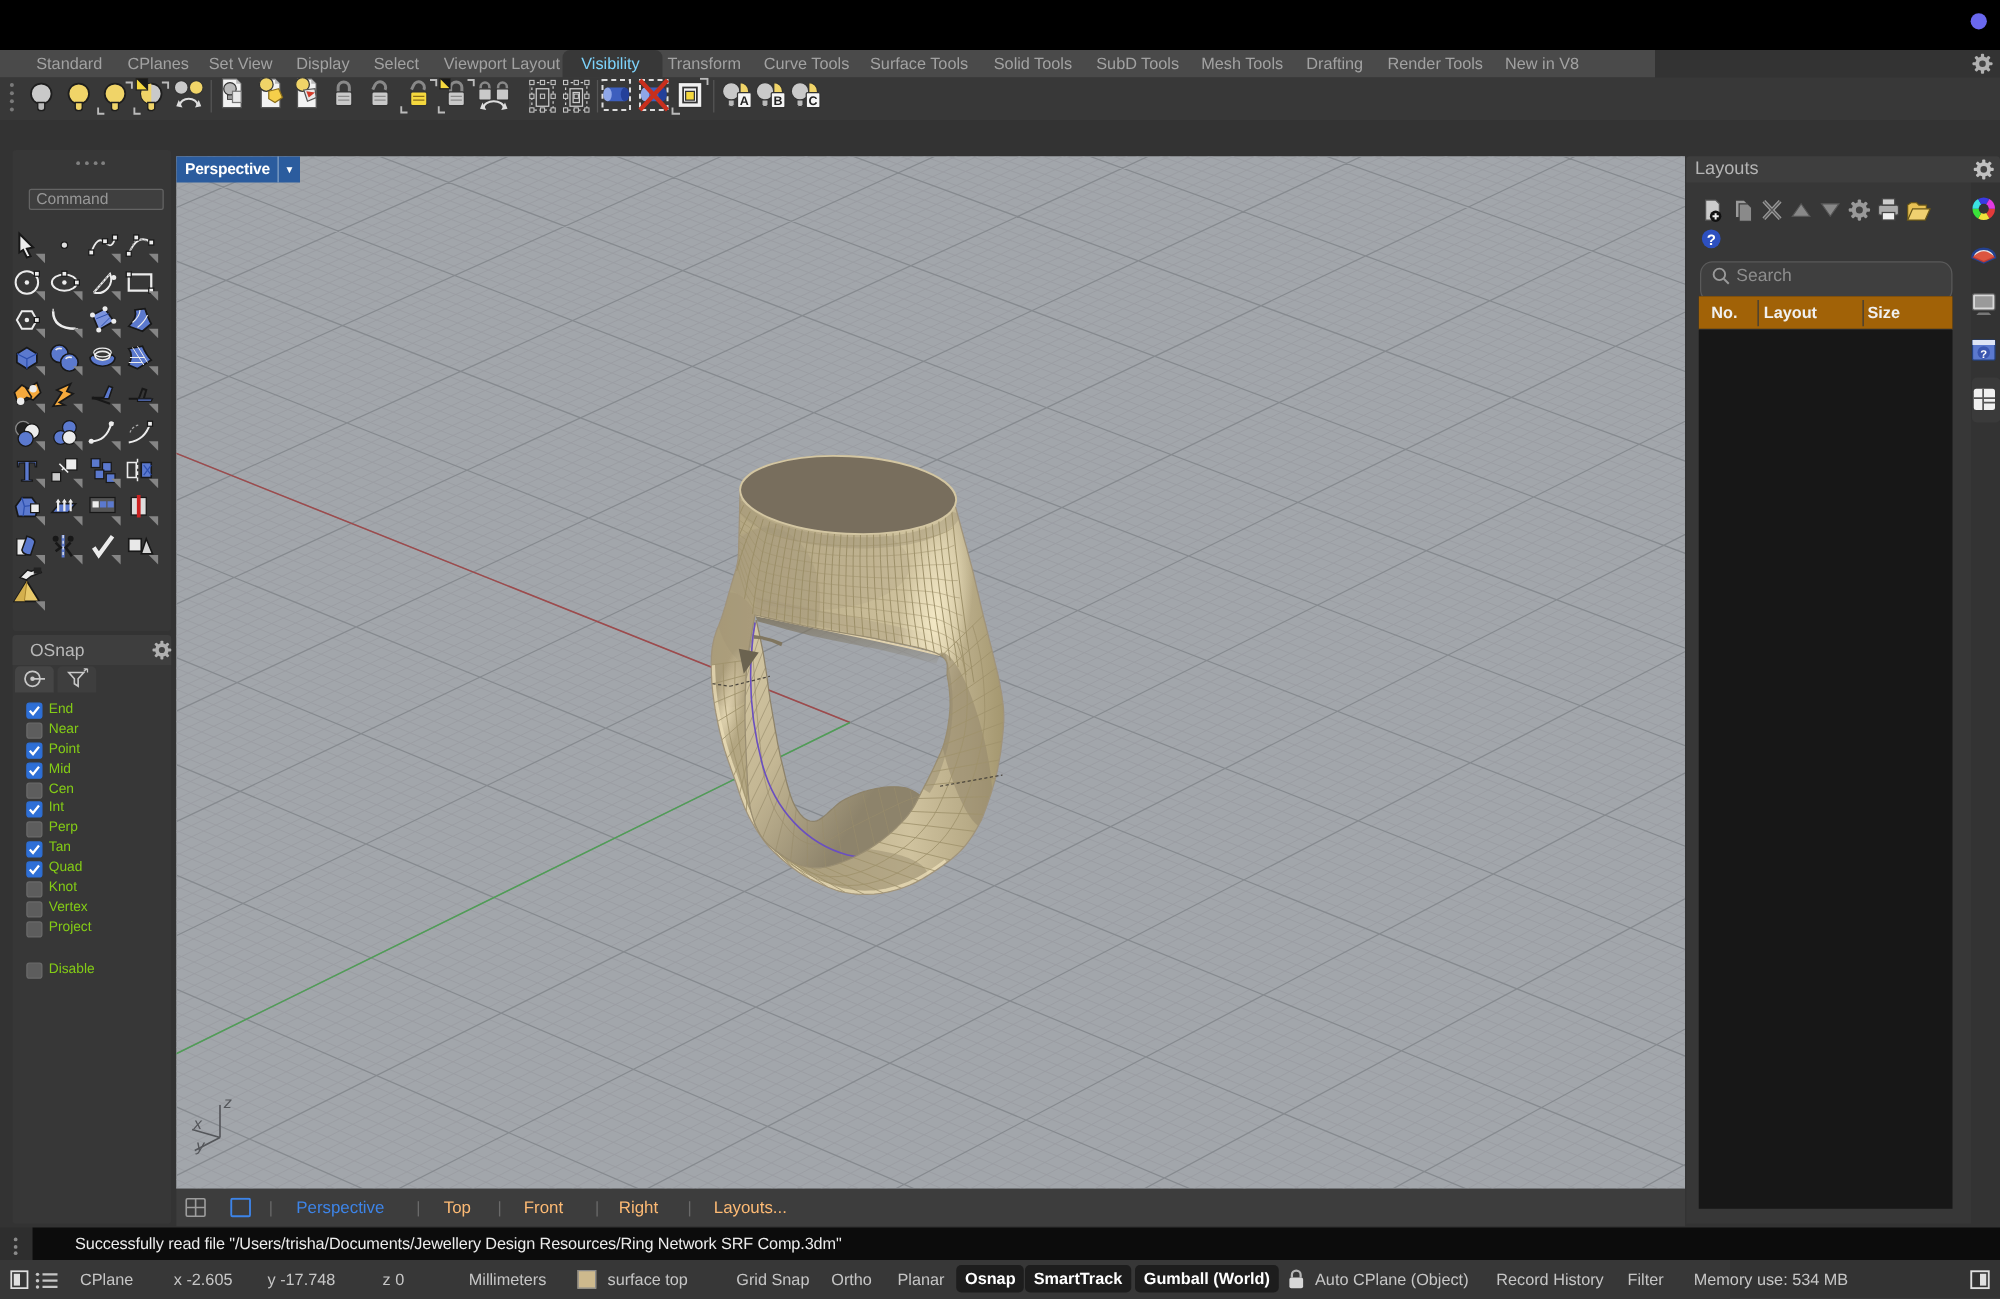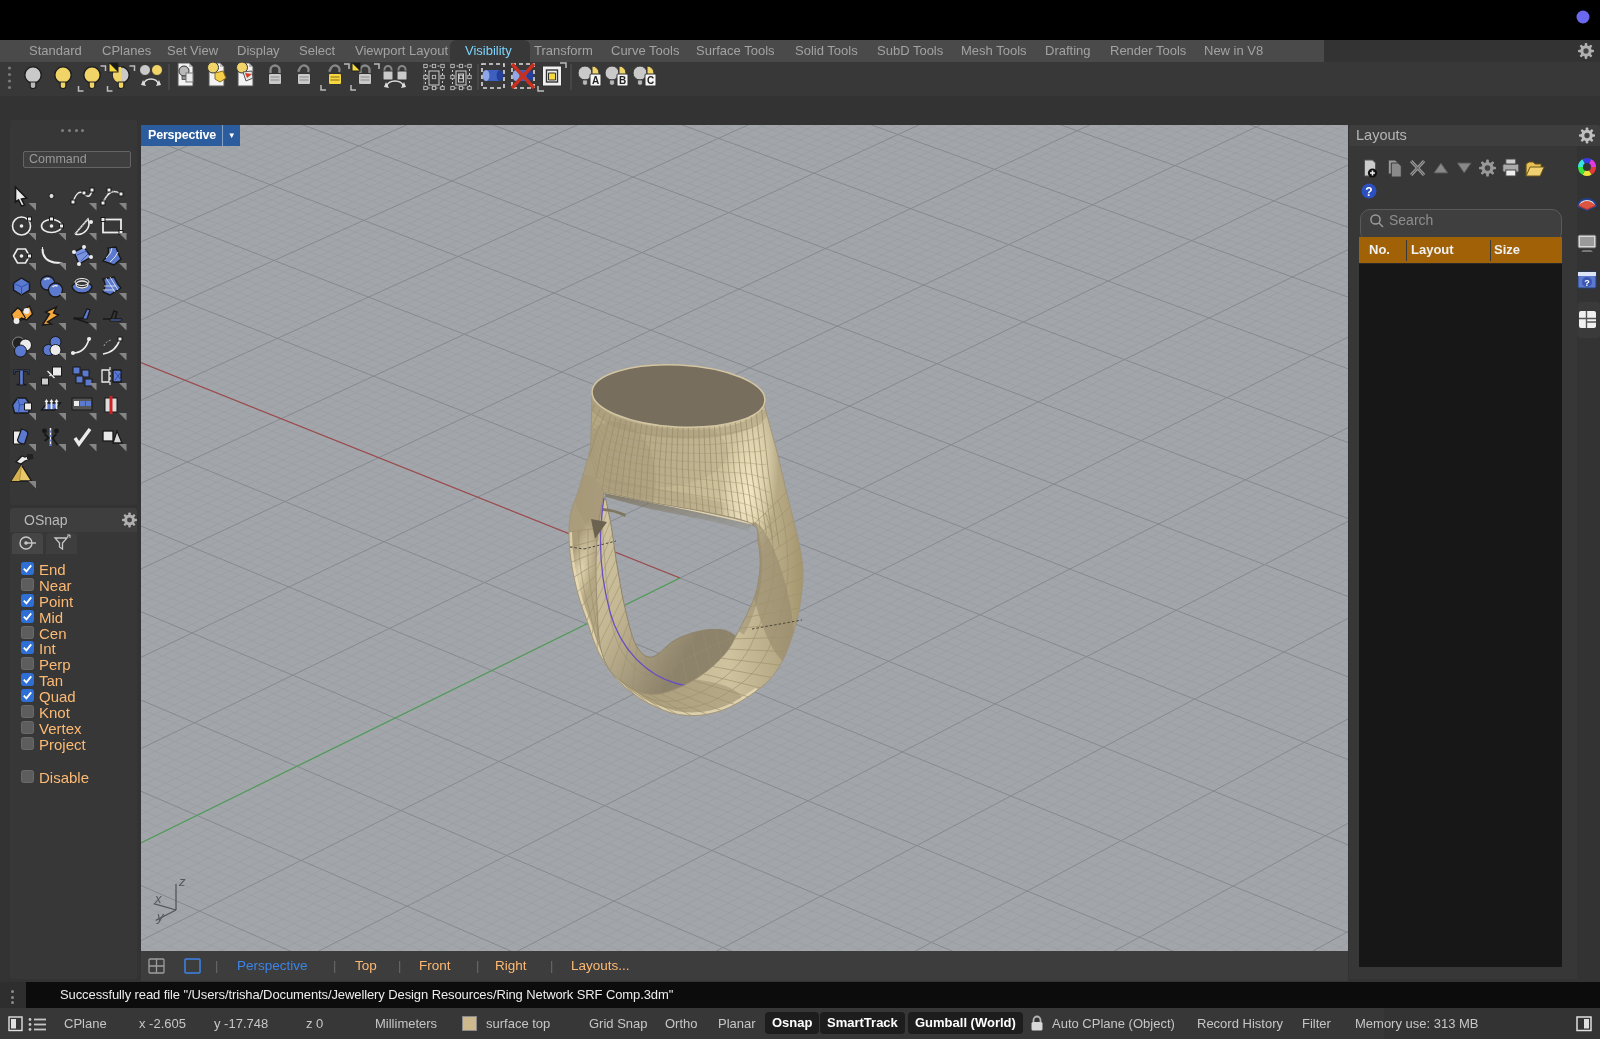--- a/index.html
+++ b/index.html
@@ -16,21 +16,21 @@
 #lp2title span{position:absolute;left:14px;top:4px;font-size:14px;color:#b8b8b8}
 .ostab{position:absolute;top:25px;width:31px;height:21px;background:#444;border-radius:4px 4px 0 0}
 #cmdbox{position:absolute;left:13px;top:31px;width:108px;height:17px;background:#3f3f3f;border:1px solid #646464;border-radius:2px;
   font-size:12.5px;color:#989898;line-height:15px;padding-left:5px}
 .dots4{position:absolute;left:51px;top:9px;width:34px;height:4px}
 .dots4 i{float:left;width:3px;height:3px;border-radius:50%;background:#808080;margin-right:3.8px}
 .osrow{position:absolute;left:11px;height:16px}
 .cb{position:absolute;left:0;top:1px;width:13px;height:13px;background:#5d5d5d;border-radius:2.5px;border:1px solid #6a6a6a}
 .cb.on{background:#2e6fd6;border-color:#2e6fd6}
 .cb svg{position:absolute;left:-1px;top:-1px}
-.oslab{position:absolute;left:18px;top:0;font-size:15px;color:#fdba74}
+.oslab{position:absolute;left:18px;top:0;font-size:11px;color:#84cc16}
 #vp{left:141px;top:125px;width:1207px;height:826px;background:#a2a6ab;overflow:hidden}
 #vplabel{position:absolute;left:0;top:0;height:21px;background:#2b5c9e;color:#fff;font-weight:bold;font-size:12.5px;letter-spacing:-0.2px}
 #vplabel .t{padding:0 6px 0 7px;line-height:21px;float:left}
 #vplabel .d{float:left;width:1px;height:21px;background:#86a3c6}
 #vplabel .a{float:left;width:17px;line-height:21px;text-align:center;font-size:8px}
 #vbstrip{left:141px;top:951px;width:1207px;height:30px;background:#3d3d3d}
 .vt{position:absolute;top:7px;font-size:13.5px;color:#fdba74}
 .vt.blue{color:#3d84e8}
 .vsep{position:absolute;top:7px;font-size:13px;color:#6a6a6a}
 #msgbar{left:26px;top:982px;width:1574px;height:26px;background:#0c0c0c;color:#ececec;font-size:13px;letter-spacing:-0.1px;line-height:26px}
@@ -681,21 +681,21 @@
     <span class="st" style="left:214px">y -17.748</span>
     <span class="st" style="left:306px">z 0</span>
     <span class="st" style="left:375px">Millimeters</span>
     <span class="st" style="left:486px">surface top</span>
     <span class="st" style="left:589px">Grid Snap</span>
     <span class="st" style="left:665px">Ortho</span>
     <span class="st" style="left:718px">Planar</span>
     <span class="st" style="left:1052px">Auto CPlane (Object)</span>
     <span class="st" style="left:1197px">Record History</span>
     <span class="st" style="left:1302px">Filter</span>
-    <span class="st" style="left:1355px">Memory use: 313 MB</span>
+    <span class="st" style="left:1355px">Memory use: 534 MB</span>
     <span class="pill" style="left:765px">Osnap</span>
     <span class="pill" style="left:820px">SmartTrack</span>
     <span class="pill" style="left:908px">Gumball (World)</span>
 </div>
 
 <div class="abs" id="rpanel">
   <svg class="abs" style="left:0;top:21px" width="228px" height="90" viewBox="1349 146 228 90">
       <g stroke="#999" fill="none">
         <path d="M1364.500000 160h8l3 3v13h-11Z" fill="#ccc" stroke="#555"></path>
         <circle cx="1372.500000" cy="173" r="4.6" fill="#111" stroke="none"></circle>

